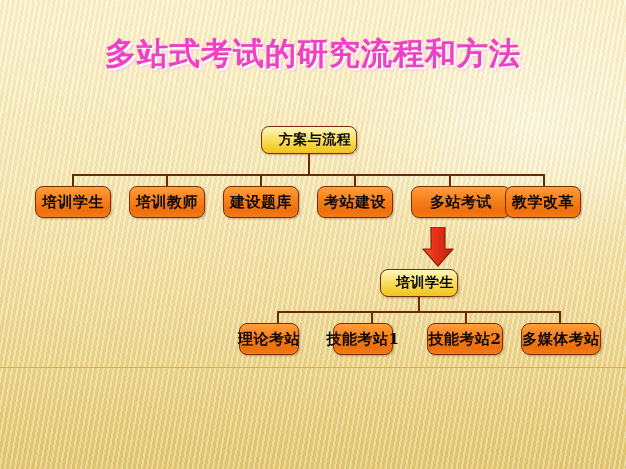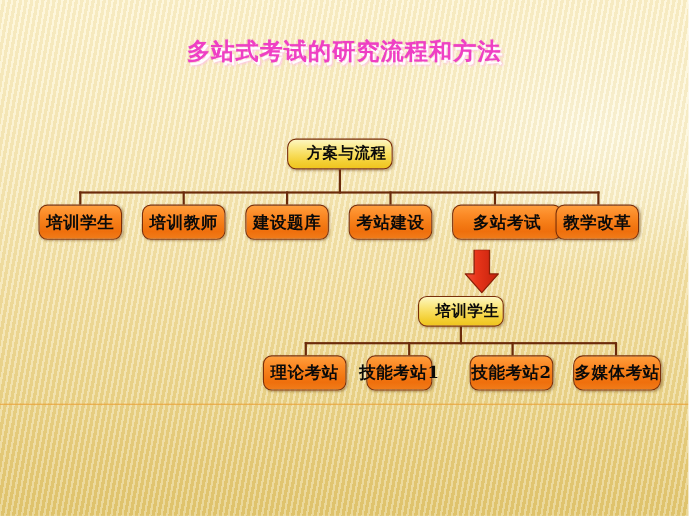--- a/index.html
+++ b/index.html
@@ -42,21 +42,21 @@
   }
 
   
   #title {
     position: absolute;
     left: 0;
     top: 33px;
     width: 626px;
     text-align: center;
     font-family: "DejaVu Serif", "Liberation Serif", serif;
-    font-size: 21px;
+    font-size: 31px;
     font-weight: bold;
     letter-spacing: 1px;
     color: #ef3fc4;
     text-shadow:
       2px 2px 0 rgba(255,255,255,0.95),
       3px 3px 2px rgba(255,190,235,0.9),
       0 0 1px rgba(210,40,170,0.6);
     white-space: nowrap;
     user-select: none;
   }
@@ -189,21 +189,21 @@
 
   <div class="vline" style="left:418px; top:297px; height:16px;"></div>
 
   <div class="hline" style="left:277px; top:311px; width:283px;"></div>
 
   <div class="vline" style="left:277px; top:311px; height:12px;"></div>
   <div class="vline" style="left:371px; top:311px; height:12px;"></div>
   <div class="vline" style="left:465px; top:311px; height:12px;"></div>
   <div class="vline" style="left:559px; top:311px; height:12px;"></div>
 
-  <div class="node orange" style="left:239px; top:323px; width:76px; height:32px;">
+  <div class="node orange" style="left:239px; top:323px; width:60px; height:32px;">
     <span>理论考站</span>
   </div>
   <div class="node orange" style="left:333px; top:323px; width:60px; height:32px;">
     <span>技能考站1</span>
   </div>
   <div class="node orange" style="left:427px; top:323px; width:76px; height:32px;">
     <span>技能考站2</span>
   </div>
   <div class="node orange" style="left:521px; top:323px; width:80px; height:32px;border-radius:9px;">
     <span>多媒体考站</span>

